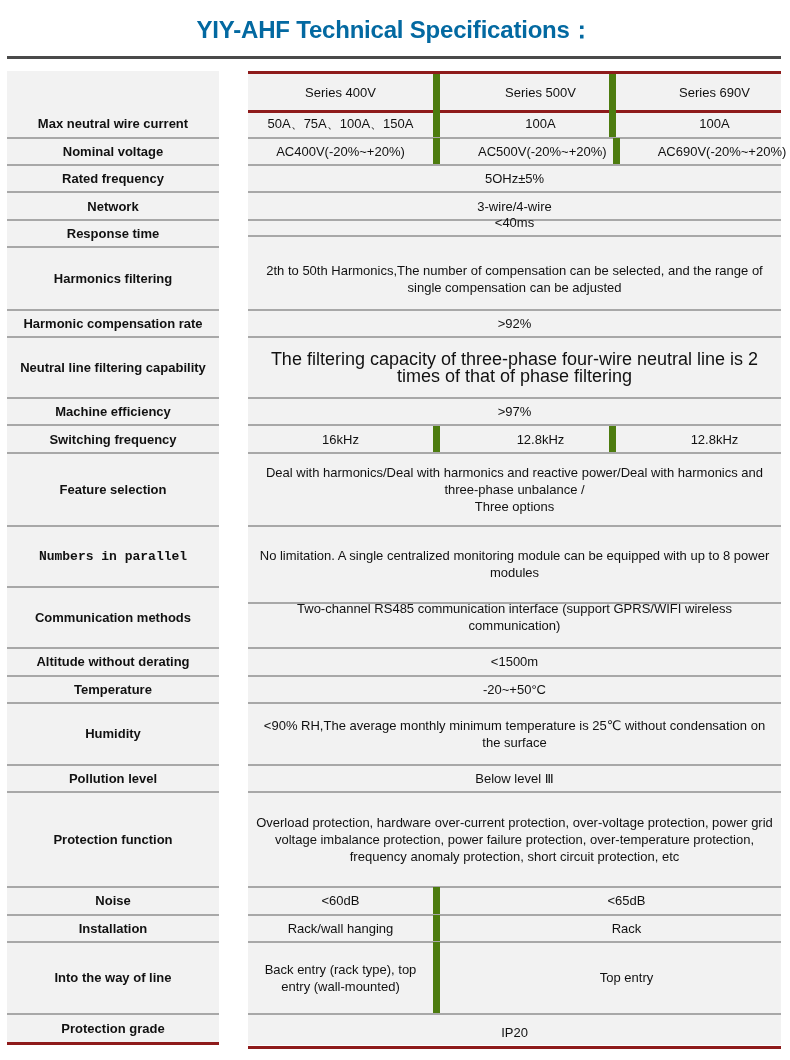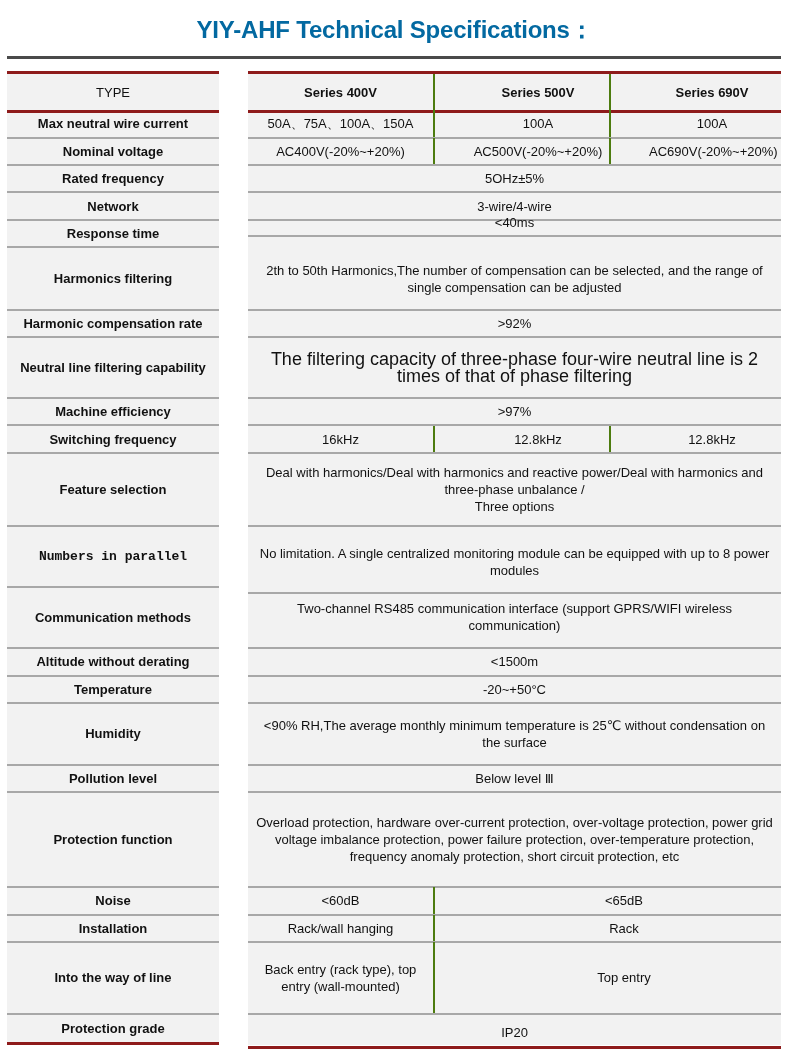--- a/index.html
+++ b/index.html
@@ -15,34 +15,31 @@
          border-bottom: 2px solid #a8a8a8; box-sizing: border-box; }
   .row.head { border-top: 3px solid #8e1b1b; border-bottom: 3px solid #8e1b1b; }
   .row.last { border-bottom: 3px solid #8e1b1b; }
   .label { width: 100%; text-align: center; font-weight: bold; font-size: 13px; padding: 0 4px; }
   .cell { flex: 1; text-align: center; font-size: 13px; line-height: 17px; padding: 0 6px;
           height: 100%; display: flex; align-items: center; justify-content: center; box-sizing: border-box; }
   .cell.c1 { flex: 0 0 185px; }
   .cell.c2 { flex: 0 0 176px; }
   .cell.c3 { flex: 1 1 auto; }
   .cell.c23 { flex: 1 1 auto; }
-  .cell + .cell { border-left: 2px solid #4d7c0f; padding-left: 38px; }
-  .cell.bold { font-weight: bold; text-align: center; }
+  .cell + .cell { border-left: 7px solid #4d7c0f; padding-left: 38px; }
+  .cell.bold { font-weight: normal; text-align: center; }
   .head .label { font-weight: normal; }
 </style>
 </head>
 <body>
 
 <div class="title">YIY-AHF Technical Specifications：</div>
 <div class="rule"></div>
 
 <div class="panel left" style="height:974px;">
-  <div class="row head" style="top:0;height:42px;">
-    <div class="label">TYPE</div>
-  </div>
   <div class="row" style="top:39px;height:29px;">
       <div class="label">Max neutral wire current</div>
     </div>
   <div class="row" style="top:67px;height:28px;">
       <div class="label">Nominal voltage</div>
     </div>
   <div class="row" style="top:94px;height:28px;">
       <div class="label">Rated frequency</div>
     </div>
   <div class="row" style="top:122px;height:28px;">
@@ -143,21 +140,21 @@
     </div>
   <div class="row" style="top:355px;height:28px;">
     <div class="cell c1">16kHz</div>
     <div class="cell c2">12.8kHz</div>
     <div class="cell c3">12.8kHz</div>
   </div>
   <div class="row" style="top:383px;height:73px;">
       <div class="cell" style="white-space:pre-line;">Deal with harmonics/Deal with harmonics and reactive power/Deal with harmonics and three-phase unbalance /
 Three options</div>
     </div>
-  <div class="row" style="top:455px;height:62px;margin-top:6px;">
+  <div class="row" style="top:455px;height:78px;">
       <div class="cell">No limitation. A single centralized monitoring module can be equipped with up to 8 power modules</div>
     </div>
   <div class="row" style="top:516px;height:62px;">
       <div class="cell" style="padding:0 40px;">Two-channel RS485 communication interface (support GPRS/WIFI wireless communication)</div>
     </div>
   <div class="row" style="top:577px;height:29px;">
       <div class="cell">&lt;1500m</div>
     </div>
   <div class="row" style="top:605px;height:28px;">
       <div class="cell">-20~+50°C</div>

